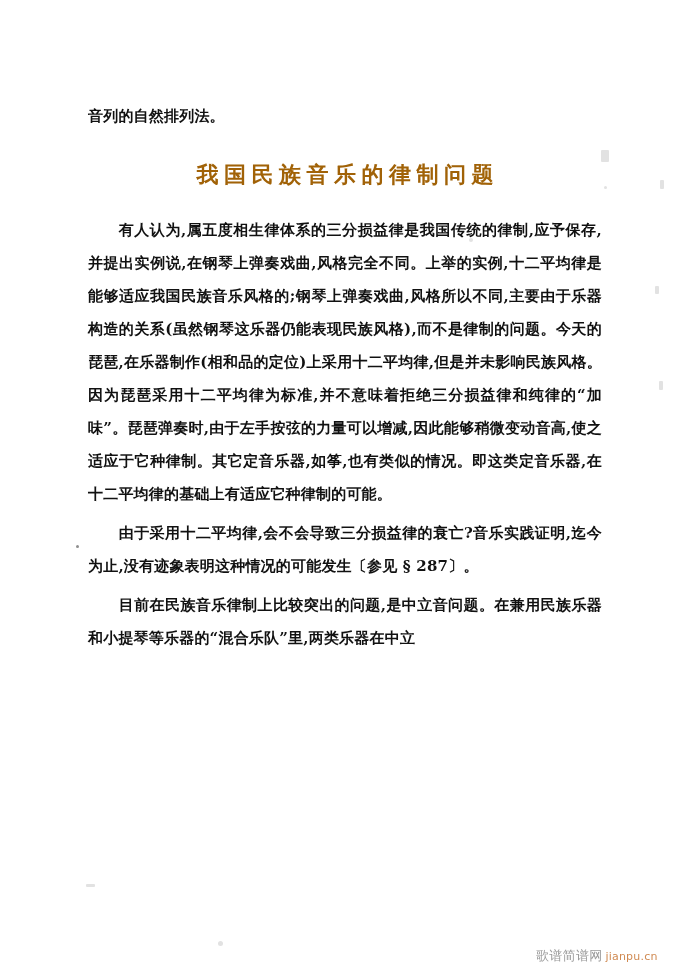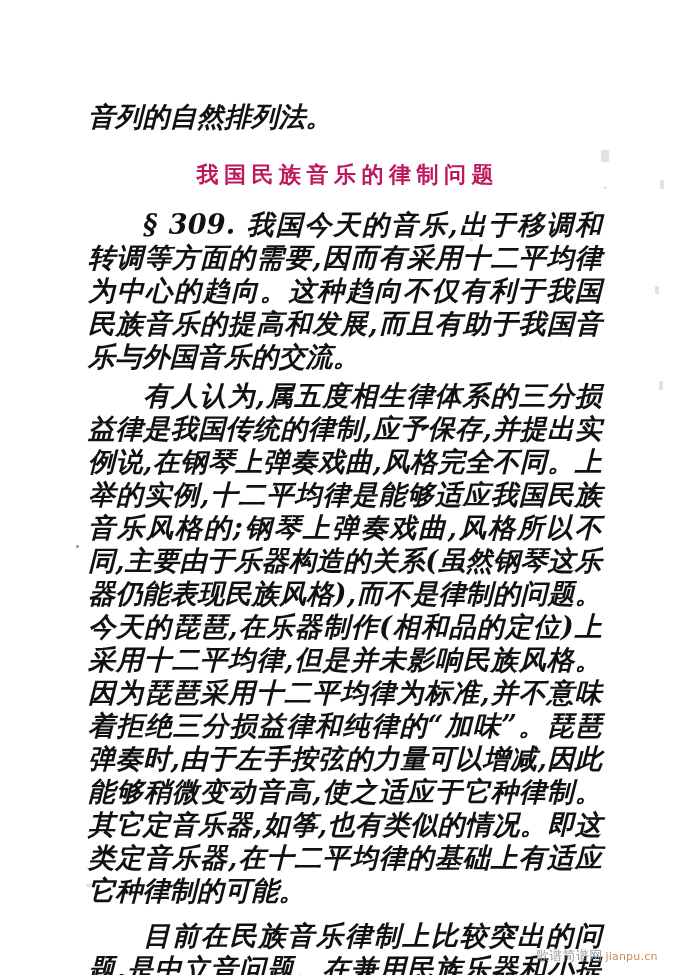--- a/index.html
+++ b/index.html
@@ -25,43 +25,42 @@
   
   .column {
     position: absolute;
     left: 88px;
     top: 100px;
     width: 514px;
   }
 
   .para {
     margin: 0;
-    font-size: 27px;
+    font-size: 15px;
     line-height: 33px;
     letter-spacing: 0.2px;
     text-align: justify;
     text-justify: inter-character;
     font-weight: 700;
     color: #111111;
-    font-style: italic;
     -webkit-font-smoothing: none;
   }
   .para.indent {
     text-indent: 2.05em;
   }
 
   
   .section-title {
     margin: 0;
     font-size: 22px;
     line-height: 33px;
     font-weight: 700;
     text-align: center;
     letter-spacing: 5.5px;
-    color: #be185d;
+    color: #a16207;
     padding-top: 25px;
     padding-bottom: 17px;
     text-indent: 5.5px;
   }
   .sp-b { height: 6px; }
   .sp-c { height: 6px; }
   .sp-d { height: 6px; }
 
   
   .footer {
@@ -129,28 +128,28 @@
   <div class="speck faint" style="left:218px; top:941px; width:5px; height:5px;"></div>
   <div class="speck faint" style="left:86px; top:884px; width:9px; height:3px; border-radius:1px;"></div>
 
   <div class="column">
 
     <p class="para">音列的自然排列法。</p>
 
 
     <h2 class="section-title">我国民族音乐的律制问题</h2>
 
-    <p class="para indent">§ 309. 我国今天的音乐,出于移调和转调等方面的需要,因而有采用十二平均律为中心的趋向。这种趋向不仅有利于我国民族音乐的提高和发展,而且有助于我国音乐与外国音乐的交流。</p>
 
     <div class="sp-b"></div>
 
     <p class="para indent">有人认为,属五度相生律体系的三分损益律是我国传统的律制,应予保存,并提出实例说,在钢琴上弹奏戏曲,风格完全不同。上举的实例,十二平均律是能够适应我国民族音乐风格的;钢琴上弹奏戏曲,风格所以不同,主要由于乐器构造的关系(虽然钢琴这乐器仍能表现民族风格),而不是律制的问题。今天的琵琶,在乐器制作(相和品的定位)上采用十二平均律,但是并未影响民族风格。因为琵琶采用十二平均律为标准,并不意味着拒绝三分损益律和纯律的“加味”。琵琶弹奏时,由于左手按弦的力量可以增减,因此能够稍微变动音高,使之适应于它种律制。其它定音乐器,如筝,也有类似的情况。即这类定音乐器,在十二平均律的基础上有适应它种律制的可能。</p>
 
     <div class="sp-c"></div>
 
+    <p class="para indent">由于采用十二平均律,会不会导致三分损益律的衰亡?音乐实践证明,迄今为止,没有迹象表明这种情况的可能发生〔参见 § 287〕。</p>
 
     <div class="sp-d"></div>
 
     <p class="para indent">目前在民族音乐律制上比较突出的问题,是中立音问题。在兼用民族乐器和小提琴等乐器的“混合乐队”里,两类乐器在中立</p>
 
   </div>
 
 
   <div class="watermark">
     <span class="wm-cn">歌谱简谱网</span><span class="wm-en">jianpu.cn</span>

